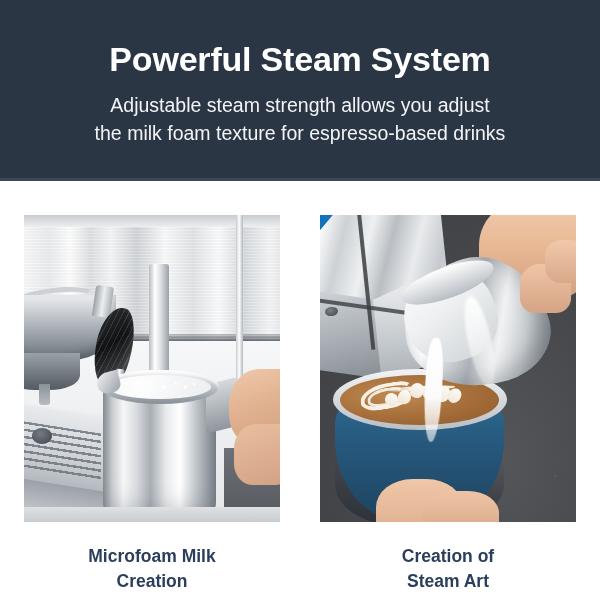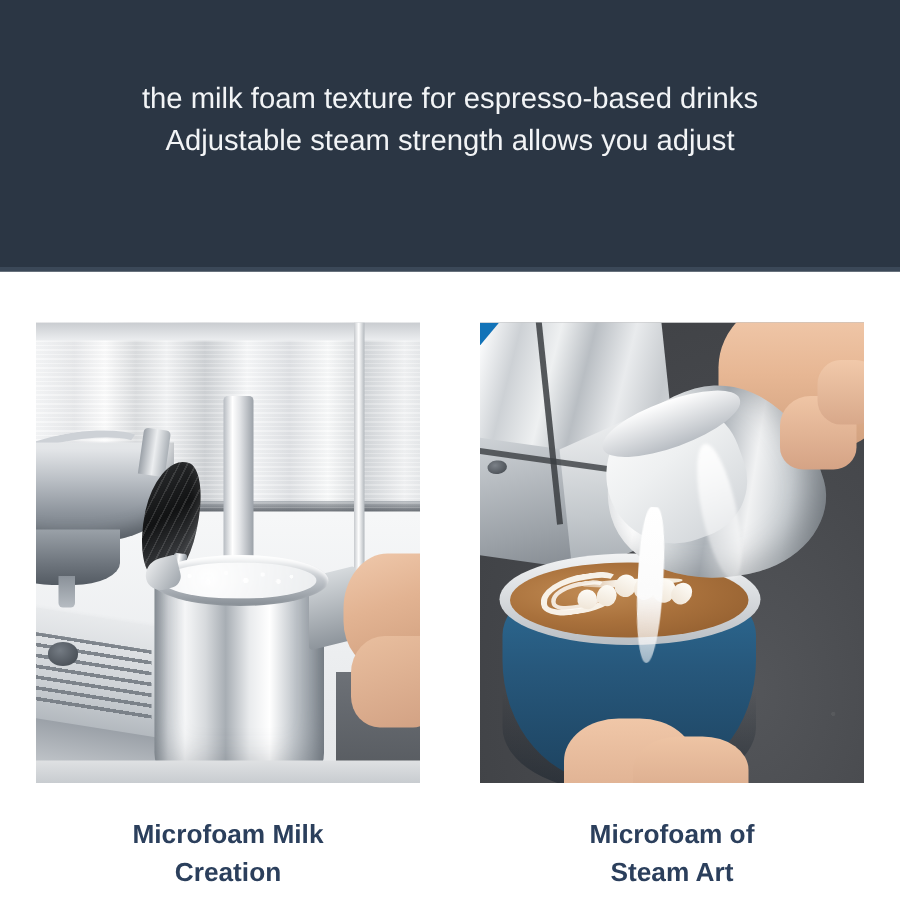--- a/index.html
+++ b/index.html
@@ -466,24 +466,25 @@
     background:linear-gradient(180deg,#eec4a4,#d2a183);
     border-radius:40% 40% 20% 20%;
   }
 </style>
 </head>
 <body>
 
 <div class="page">
 
   <div class="header">
+    <h1 class="header-title">Powerful Steam System</h1>
 
     <div class="header-subtitle">
+      <span class="sub-line">Adjustable steam strength allows you adjust</span>
       <span class="sub-line">the milk foam texture for espresso-based drinks</span>
-      <span class="sub-line">Adjustable steam strength allows you adjust</span>
     </div>
   </div>
 
   <div class="panels">
 
     <div class="panel">
       <div class="photo">
         <div class="lay L-bg"></div>
         <div class="lay L-body"></div>
         <div class="lay L-brush"></div>
@@ -555,19 +556,19 @@
         <div class="lay R-pitcher-rim"></div>
         <div class="lay R-pitcher-hi"></div>
         <div class="lay R-finger1"></div>
         <div class="lay R-finger2"></div>
         <div class="lay R-stream"></div>
         <div class="lay R-thumb"></div>
         <div class="lay R-thumb2"></div>
       </div>
 
       <div class="caption">
-        <span class="cap-line">Microfoam of</span>
+        <span class="cap-line">Creation of</span>
         <span class="cap-line">Steam Art</span>
       </div>
     </div>
 
   </div>
 </div>
 
 </body></html>

